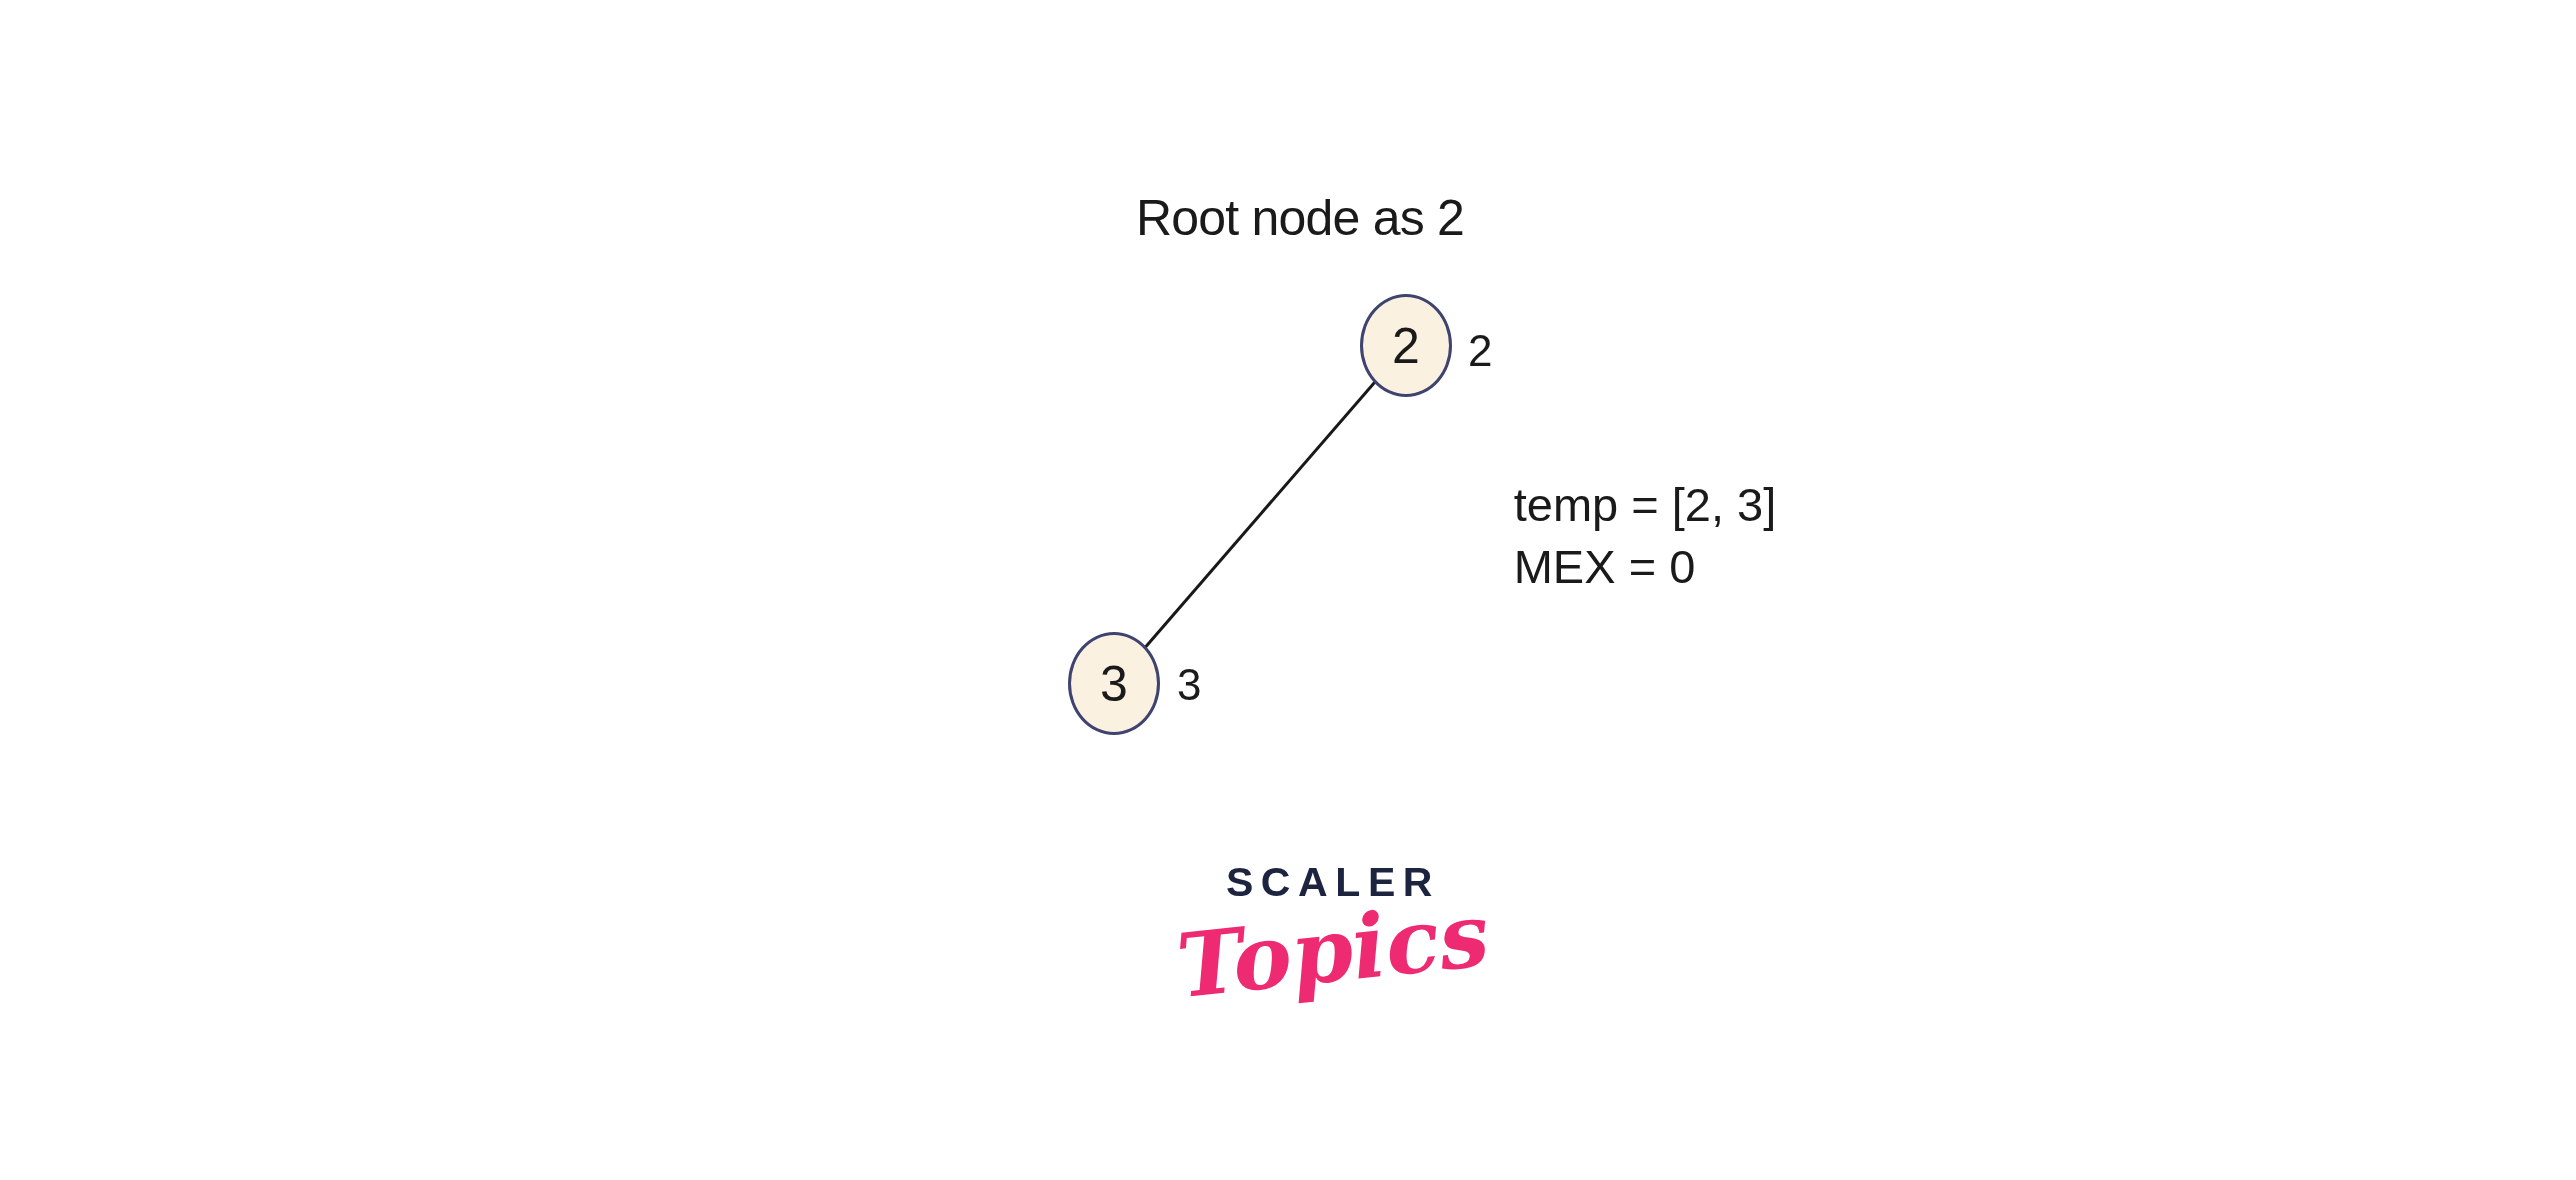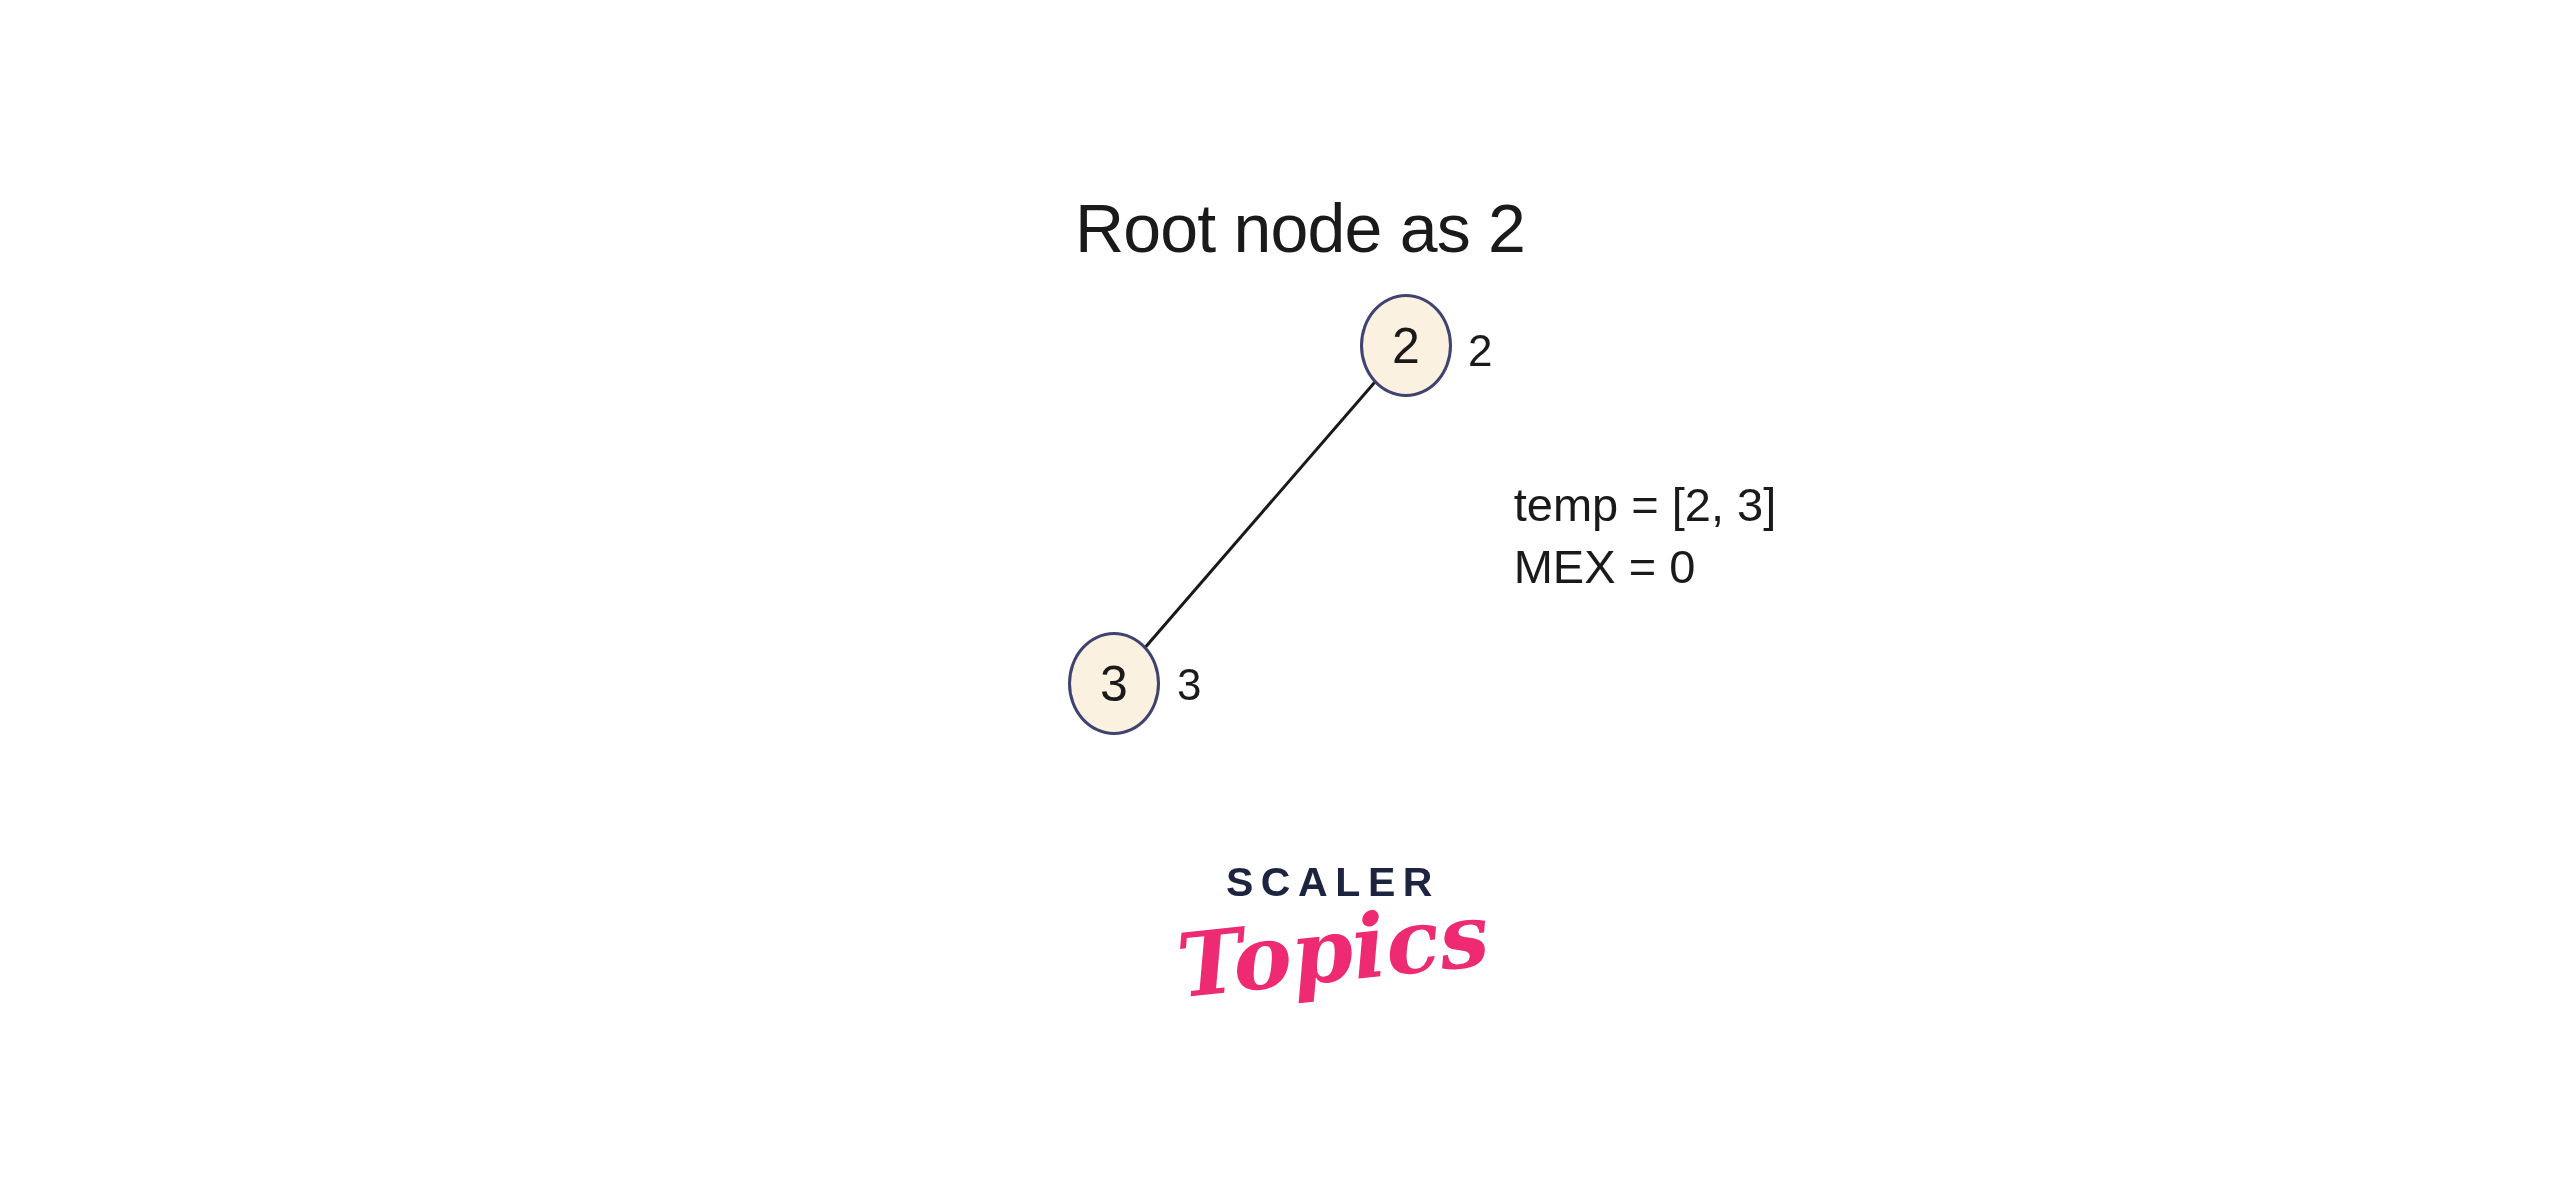--- a/index.html
+++ b/index.html
@@ -28,21 +28,21 @@
   }
   .edges-svg line {
     stroke: var(--edge, #191919);
     stroke-width: 4;
   }
   .diagram-title {
     position: absolute;
     left: 1300px;
     top: 189px;
     transform: translateX(-50%);
-    font-size: 68px;
+    font-size: 50px;
     letter-spacing: -0.8px;
     white-space: nowrap;
     color: var(--ink, #1a1a1a);
   }
   .node {
     position: absolute;
     width: 92px;
     height: 103px;
     box-sizing: border-box;
     border: 3px solid var(--node-border, #3e4370);

